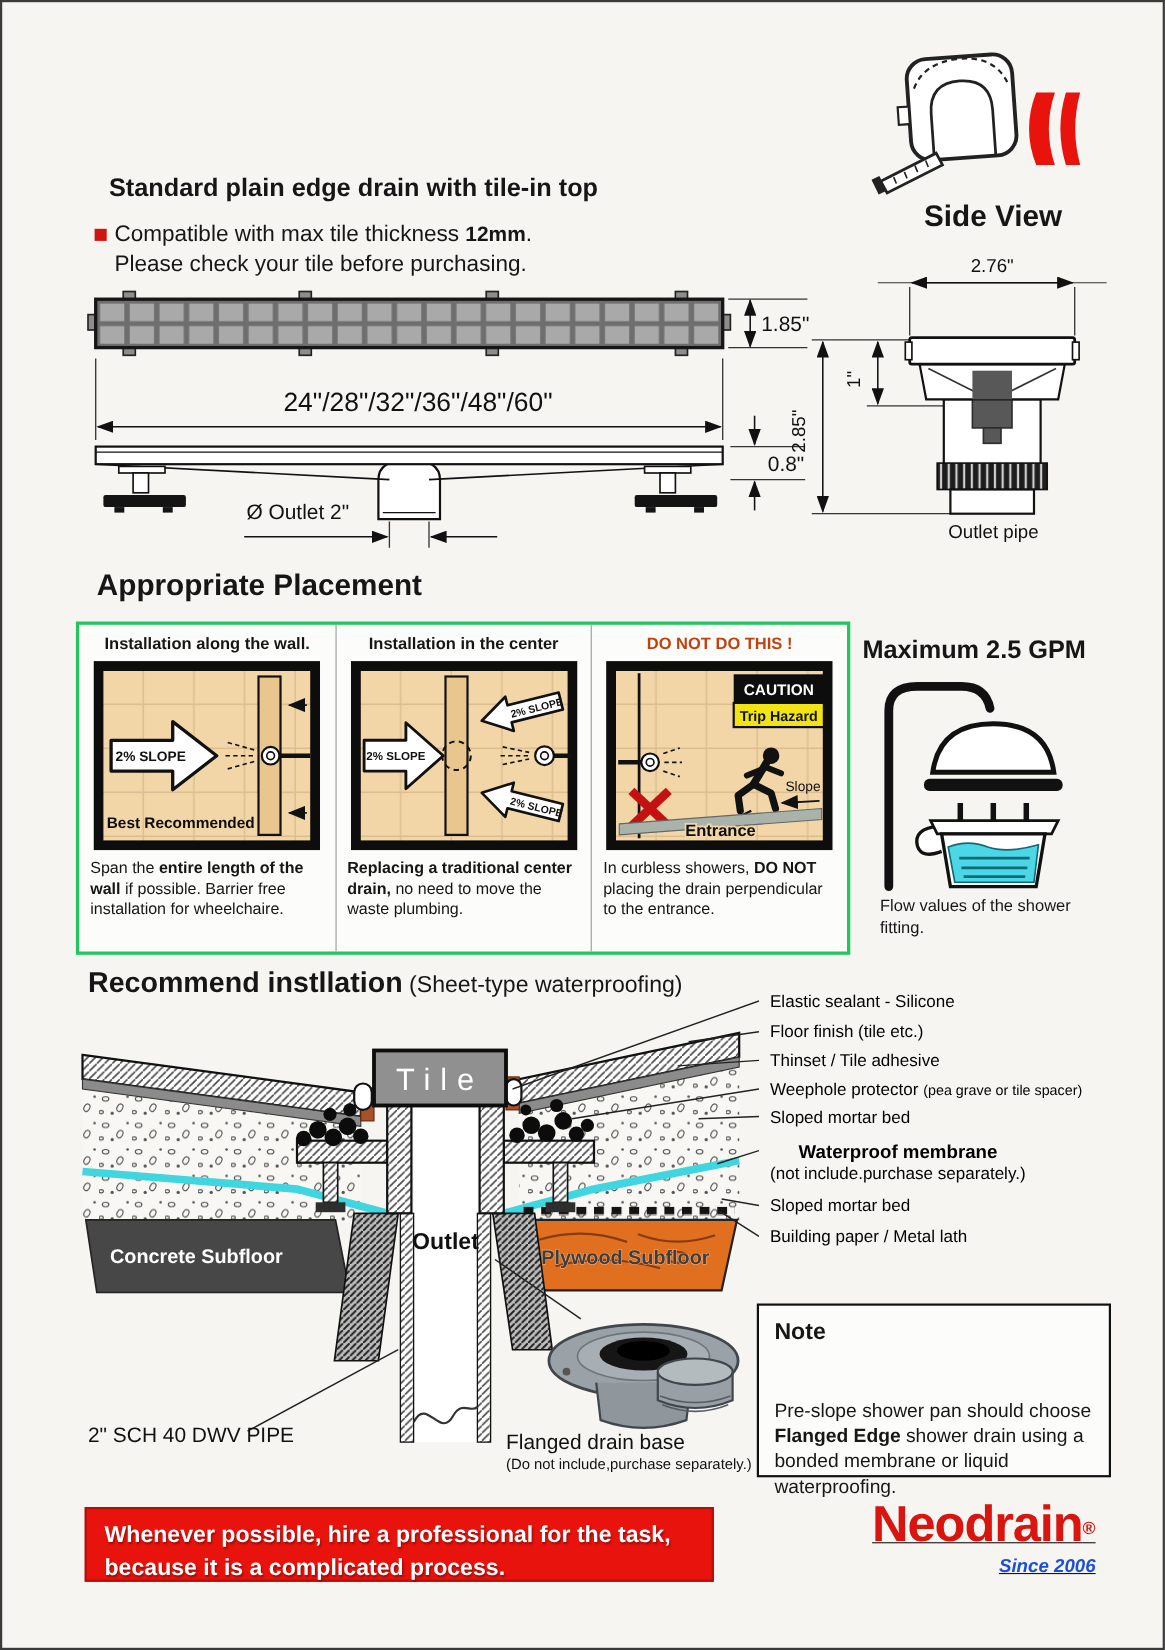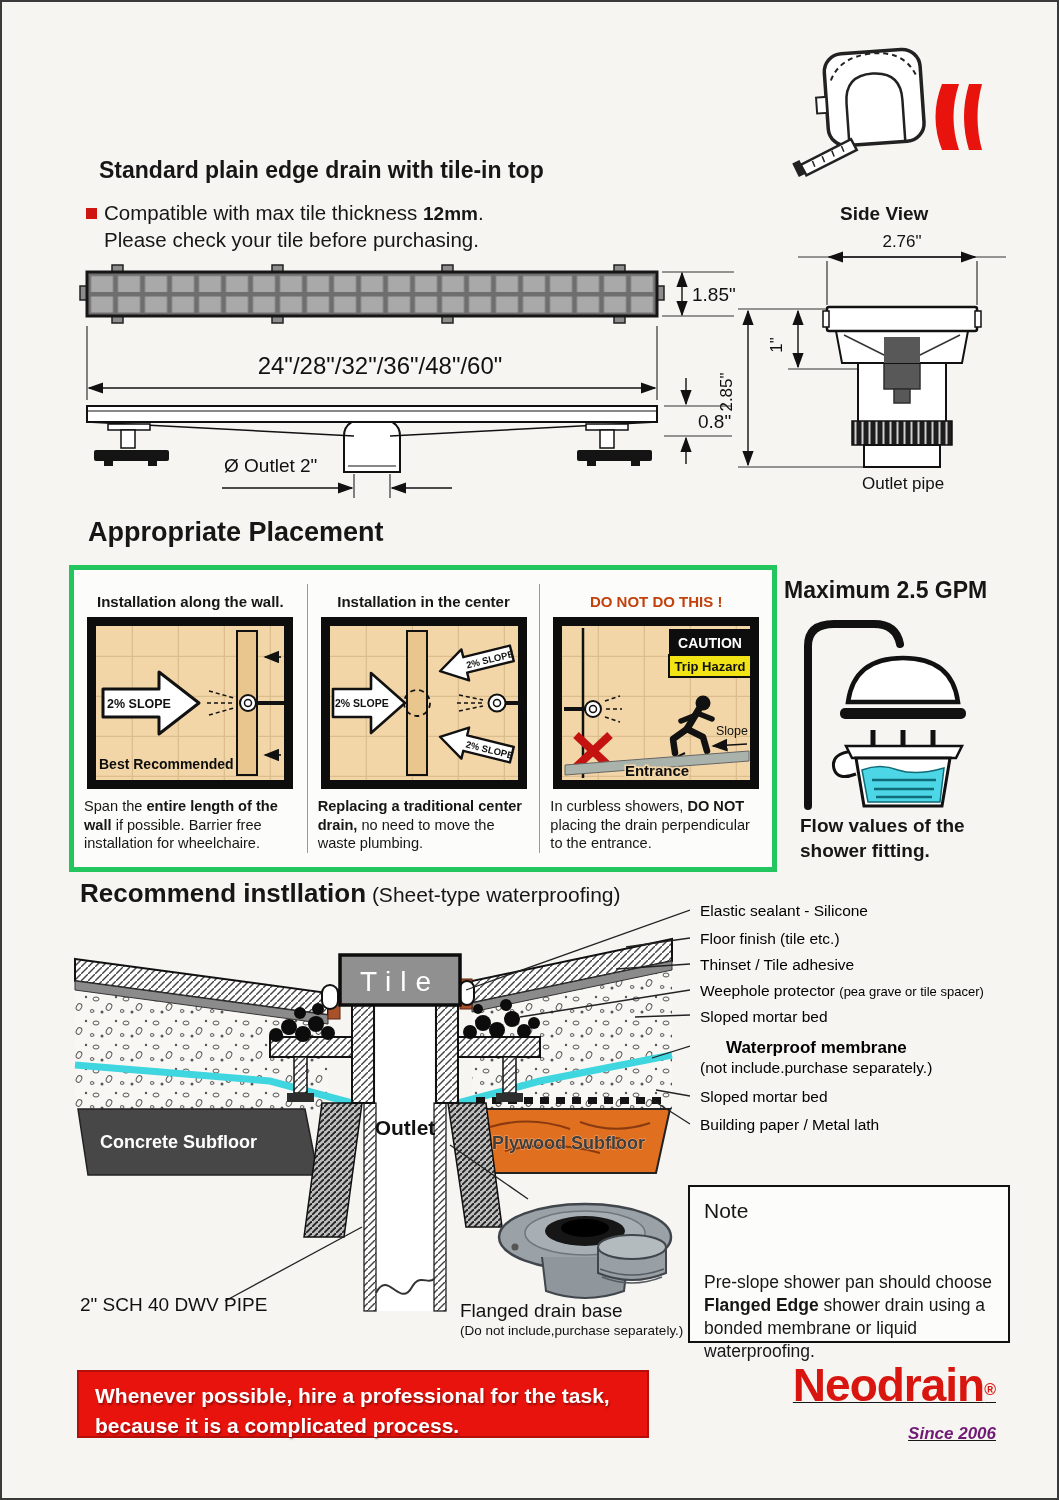--- a/index.html
+++ b/index.html
@@ -8,41 +8,41 @@
   .abs{position:absolute;}
   svg{font-family:"Liberation Sans",sans-serif;display:block;}
   .banner{background:#e8130d;border:2px solid #b50f0a;color:#fff;font-weight:bold;
           text-shadow:1px 2px 2px rgba(60,0,0,.45);box-sizing:border-box;}
   .banner.hd{left:75px;top:85px;width:700px;height:52px;font-size:27px;line-height:48px;padding-left:17px;}
   .banner.ft{left:75px;top:1368px;width:572px;height:68px;font-size:21px;line-height:1.42;padding:9px 0 0 16px;}
   .h1{font-weight:bold;font-size:23px;}
   .h2{font-weight:bold;font-size:27px;text-align:right;}
   .bullet-sq{width:11px;height:11px;background:#cf1510;}
   .intro-txt{font-size:20.5px;line-height:1.32;}
-  .panelbox{left:67px;top:563px;width:698px;height:297px;border:5px solid #22c55e;background:#fcfcfb;display:flex;align-items:center;}
+  .panelbox{left:67px;top:563px;width:698px;height:297px;border:3px solid #22c55e;background:#fcfcfb;display:flex;}
   .panel{width:233px;box-sizing:border-box;padding:9px 10px 0 10px;}
   .panel+.panel{border-left:1px solid #9a9a9a;}
   .ptitle{font-size:15px;font-weight:bold;text-align:center;margin-bottom:7px;}
   .ptitle.warn{color:#c2410c;}
   .pcap{font-size:14.6px;line-height:1.27;margin-top:8px;}
   .gpm-title{font-size:23px;font-weight:bold;}
-  .gpm-cap{font-size:19px;font-weight:bold;line-height:1.3;}
+  .gpm-cap{font-size:15px;font-weight:normal;line-height:1.3;}
   .inst-h b{font-size:26px;}
   .inst-h span{font-size:21px;font-weight:normal;}
   .lay-label{font-size:15.5px;color:#000000;white-space:nowrap;}
   .lay-label .sm{font-size:13px;}
   .lay-label.bold{font-size:17px;font-weight:bold;margin-left:26px;}
   .notebox{left:686px;top:1183px;width:322px;height:158px;border:2.5px solid #111;background:#fcfcfb;
            box-sizing:border-box;padding:12px 14px;}
-  .notebox .nt{font-size:21px;font-weight:normal;margin-bottom:7px;}
+  .notebox .nt{font-size:21px;font-weight:bold;margin-bottom:7px;}
   .notebox .nb{font-size:17.5px;line-height:1.32;margin-top:48px;}
   .logo{left:744px;top:1360px;width:250px;text-align:right;text-decoration:underline;}
   .logo .brand{font-size:46px;font-weight:bold;color:#d8150e;letter-spacing:-1px;line-height:1;}
   .logo .reg{font-size:16px;vertical-align:super;color:#d8150e;font-weight:bold;}
-  .logo .since{font-size:17px;font-weight:bold;font-style:italic;color:#701a75;margin-top:16px;}
+  .logo .since{font-size:17px;font-weight:bold;font-style:italic;color:#1d4ed8;margin-top:6px;}
 </style>
 </head>
 <body>
 
 <div class="page">
 
 
   <svg class="abs" style="left:790px;top:30px;" width="210" height="150" viewBox="0 0 210 150">
     <g transform="translate(16,8) rotate(-4)">
       <rect x="14" y="16" width="96" height="92" rx="18" fill="#fff" stroke="#222" stroke-width="3.5"></rect>
@@ -60,21 +60,21 @@
   </svg>
 
   <div class="abs h1" style="left:97px;top:155px;">
     <span>Standard plain edge drain with tile-in top</span>
   </div>
   <div class="abs bullet-sq" style="left:84px;top:206px;"></div>
   <div class="abs intro-txt" style="left:102px;top:197px;width:430px;">
     <span>Compatible with max tile thickness </span><b style="font-size:19px;">12mm</b><span>.</span><br>
     <span>Please check your tile before purchasing.</span>
   </div>
-  <div class="abs" style="left:838px;top:201px;font-size:19px;font-weight:bold;">
+  <div class="abs" style="left:838px;top:179px;font-size:27px;font-weight:bold;">
     <span>Side View</span>
   </div>
 
   <svg class="abs" style="left:70px;top:258px;" width="690" height="250" viewBox="0 0 690 250">
     <defs>
       <pattern id="gsq" x="16.5" y="13.5" width="27" height="20.5" patternUnits="userSpaceOnUse">
         <rect x="2.5" y="2.5" width="22" height="16" fill="#a9a9a9"></rect>
       </pattern>
       <marker id="a1" markerWidth="11" markerHeight="8" refX="10" refY="4" orient="auto-start-reverse">
         <path d="M0,0 L11,4 L0,8 Z" fill="#111"></path>

